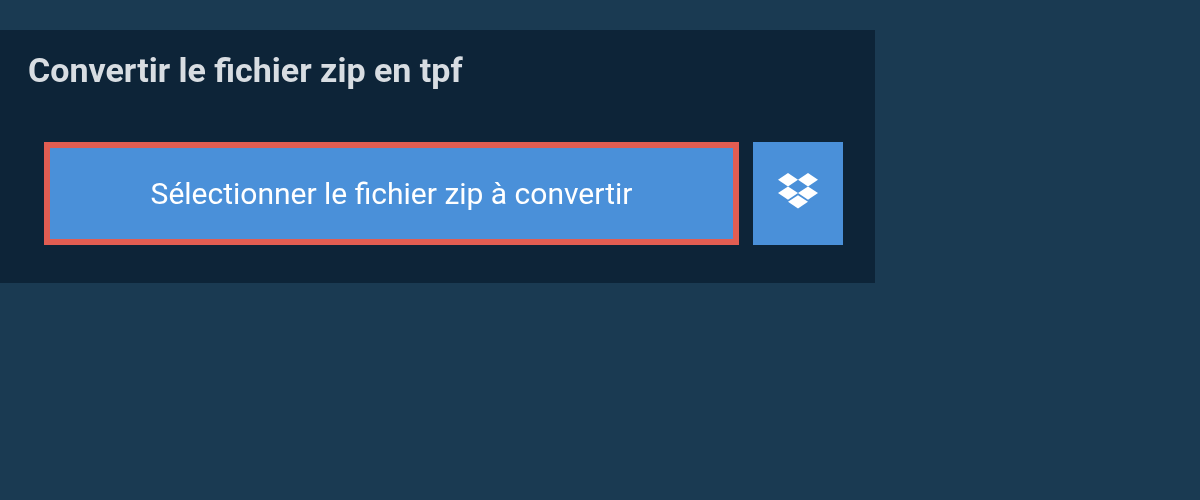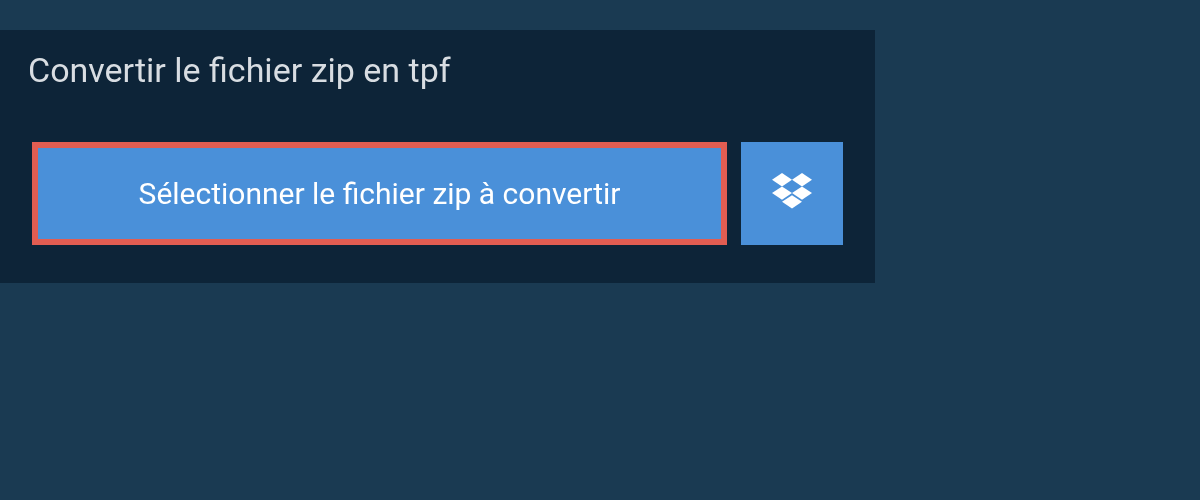--- a/index.html
+++ b/index.html
@@ -20,24 +20,24 @@
       margin-top: 30px;
     }
     .title-bar {
       background-color: #0d2438;
       padding: 20px 28px;
       width: 565px;
     }
     .title-text {
       color: #d8dde2;
       font-size: 34px;
-      font-weight: 400;
+      font-weight: 700;
     }
     .button-area {
-      padding: 32px 32px 38px 32px;
+      padding: 32px 32px 38px 44px;
       display: flex;
       gap: 14px;
     }
     .select-file-button {
       background-color: #4a90d9;
       border: 6px solid #e15d52;
       color: #ffffff;
       font-size: 30px;
       font-weight: 400;
       padding: 28px 40px;

